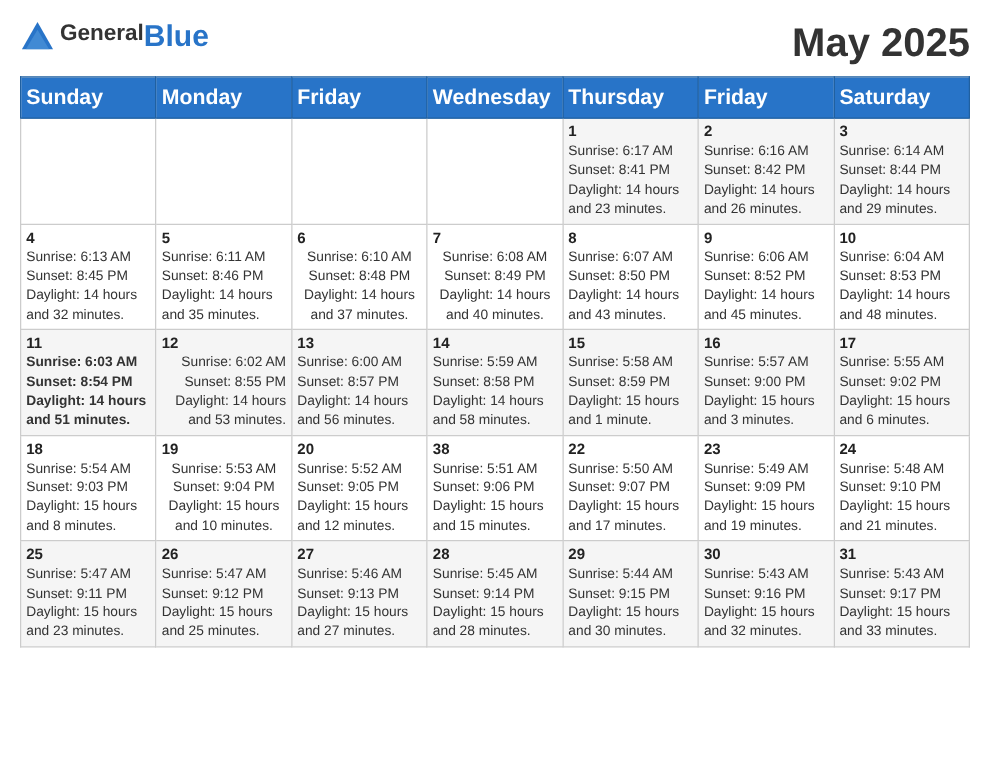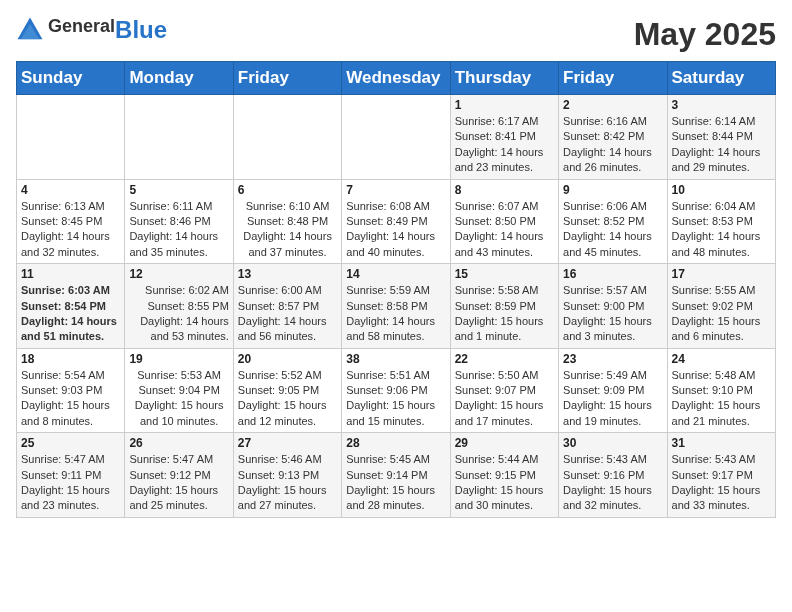--- a/index.html
+++ b/index.html
@@ -171,21 +171,21 @@
         </td>
         <td>
           <div class="day-number">6</div>
           <div class="day-info" style="white-space: pre-line; text-align: center;">Sunrise: 6:10 AM
 Sunset: 8:48 PM
 Daylight: 14 hours
 and 37 minutes.</div>
         </td>
         <td>
           <div class="day-number">7</div>
-          <div class="day-info" style="white-space: pre-line;">Sunrise: 6:08 AM
+          <div class="day-info" style="white-space: pre-line; text-align: center;">Sunrise: 6:08 AM
 Sunset: 8:49 PM
 Daylight: 14 hours
 and 40 minutes.</div>
         </td>
         <td>
           <div class="day-number">8</div>
           <div class="day-info" style="white-space: pre-line;">Sunrise: 6:07 AM
 Sunset: 8:50 PM
 Daylight: 14 hours
 and 43 minutes.</div>

